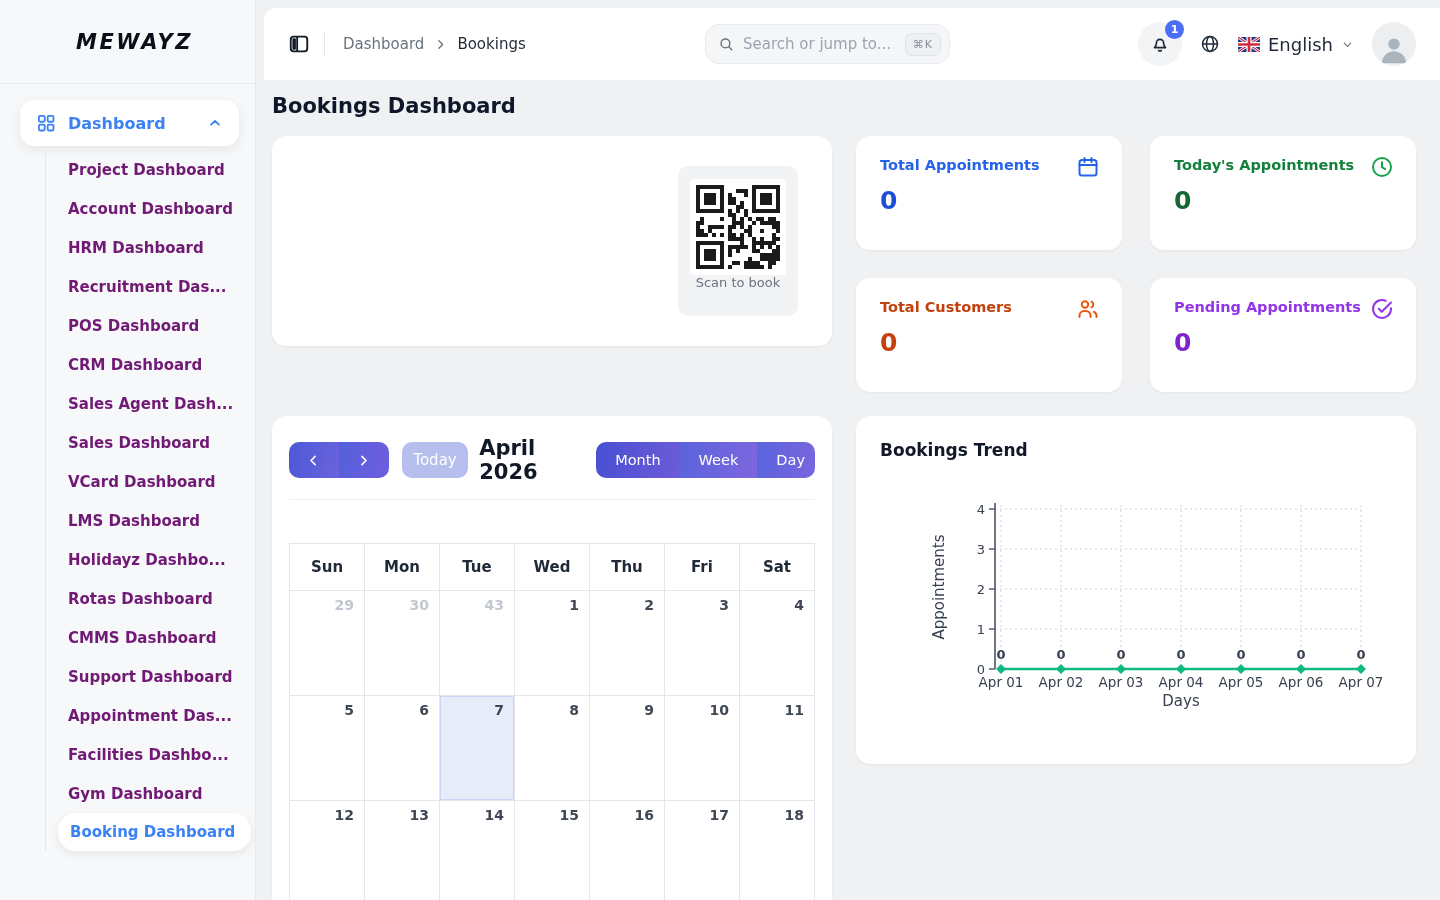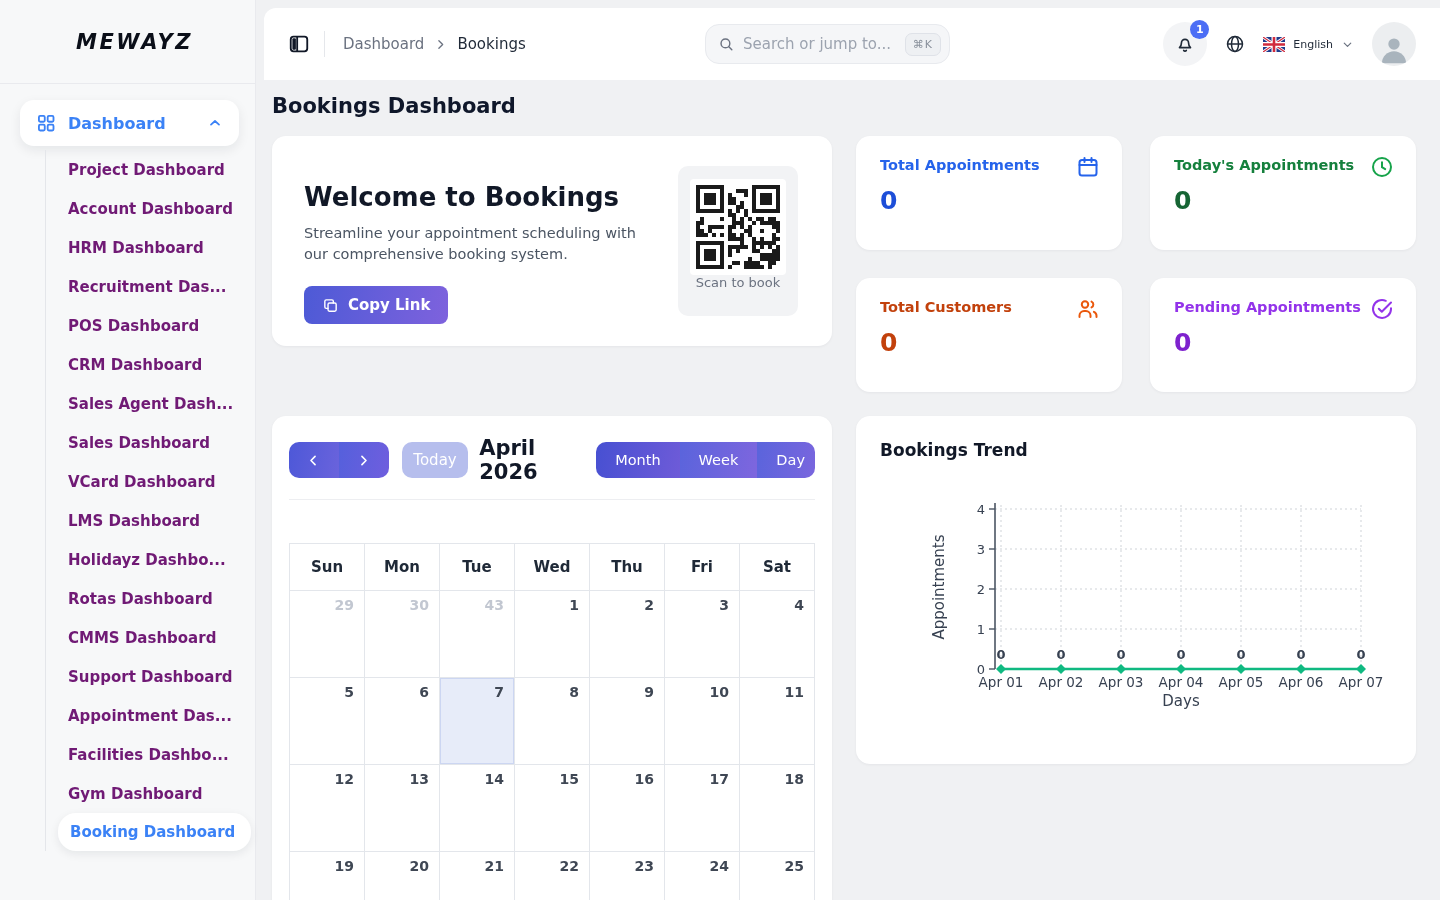--- a/index.html
+++ b/index.html
@@ -40,21 +40,21 @@
     font-family:inherit; margin-left:8px; min-width:0; }
   .searchbox input::placeholder { color:#9ca3af; }
   .kbd { font-size:11px; color:#8a919c; background:#eef0f3; border:1px solid #dfe2e8; border-radius:7px;
     padding:4px 7px; letter-spacing:1px; white-space:nowrap; }
   .tb-right { margin-left:auto; display:flex; align-items:center; gap:18px; }
   .bell-wrap { width:44px; height:44px; border-radius:50%; background:#f3f4f6; display:flex; align-items:center;
     justify-content:center; position:relative; cursor:pointer; }
   .bell-badge { position:absolute; top:-2px; right:-2px; width:19px; height:19px; border-radius:50%;
     background:#4c6ef5; color:#fff; font-size:11px; font-weight:700; display:flex; align-items:center; justify-content:center; }
   .lang { display:flex; align-items:center; gap:8px; cursor:pointer; }
-  .lang-label { font-size:11px; color:#1f2937; }
+  .lang-label { font-size:18px; color:#1f2937; }
   .avatar { width:44px; height:44px; border-radius:50%; background:#eceef0; display:flex; align-items:flex-end;
     justify-content:center; overflow:hidden; cursor:pointer; }
 
   
   .content { padding:14px 24px 0 8px; }
   .page-title { font-size:21px; font-weight:800; color:#0f172a; }
   .grid { display:grid; grid-template-columns:560px 1fr; gap:24px; margin-top:18px; align-items:start; }
   .card { background:#fff; border-radius:14px; box-shadow:0 1px 3px rgba(16,24,40,.05); }
 
   
@@ -85,21 +85,21 @@
   .nav-btn.prev { background:linear-gradient(100deg,#4d58d8 0%,#6a63dc 100%); }
   .today-btn { margin-left:13px; width:69px; height:36px; border:none; border-radius:10px; background:#b6beed;
     color:#fff; font-size:15px; font-weight:500; cursor:default; font-family:inherit; }
   .cal-title { margin-left:11px; font-size:21px; font-weight:800; color:#111827; }
   .view-group { margin-left:auto; display:flex; border-radius:10px; overflow:hidden; }
   .view-btn { height:36px; border:none; cursor:pointer; color:#fff; font-size:14.5px; padding:0 19px;
     background:linear-gradient(100deg,#5a64dc 0%,#7e66de 100%); font-family:inherit; }
   .view-btn.active { background:linear-gradient(100deg,#4750d2 0%,#6e5bd8 100%); }
   .cal-table { width:526px; margin:43px auto 0; border-collapse:collapse; table-layout:fixed; }
   .cal-table th { border:1px solid #e3e6eb; height:47px; font-size:15px; font-weight:700; color:#1f2937; background:#fff; }
-  .cal-table td { border:1px solid #e3e6eb; height:87px; vertical-align:top; text-align:right; padding:6px 10px;
+  .cal-table td { border:1px solid #e3e6eb; height:105px; vertical-align:top; text-align:right; padding:6px 10px;
     font-size:14px; font-weight:700; color:#3f4754; cursor:pointer; }
   .cal-table td.muted { color:#c2c7d1; }
   .cal-table td.today { background:#e7ecf9; box-shadow:inset 0 0 0 1px #ccd6f2; }
 
   
   .chart-card { height:348px; position:relative; padding:24px; }
   .chart-title { font-size:17px; font-weight:700; color:#111827; }
   .chart-svg { position:absolute; left:0; top:0; }
 </style>
 </head>
@@ -204,33 +204,20 @@
       </div>
     </div>
   </header>
 
   <div class="content">
     <h1 class="page-title">Bookings Dashboard</h1>
 
     <div class="grid">
 
       <section class="card welcome">
-        <div>
-          <h2 class="w-title">Welcome to Bookings</h2>
-          <p class="w-desc">Streamline your appointment scheduling with our comprehensive booking system.</p>
-          <button class="copy-btn">
-            <span>
-              <svg width="17" height="17" viewBox="0 0 24 24" fill="none" stroke="#fff" stroke-width="2" stroke-linecap="round" stroke-linejoin="round">
-                <rect x="8.5" y="8.5" width="11.5" height="11.5" rx="2"></rect>
-                  <path d="M16 8.5V6a2 2 0 0 0-2-2H6a2 2 0 0 0-2 2v8a2 2 0 0 0 2 2h2.5"></path>
-              </svg>
-            </span>
-            <span>Copy Link</span>
-          </button>
-        </div>
         <div class="qr-panel">
           <div class="qr-box">
               <svg id="qr-svg" width="84" height="84" viewBox="0 0 84 84">
                 <rect x="0" y="0" width="4" height="4" fill="#1a1a1a"></rect>
                 <rect x="4" y="0" width="4" height="4" fill="#1a1a1a"></rect>
                 <rect x="8" y="0" width="4" height="4" fill="#1a1a1a"></rect>
                 <rect x="12" y="0" width="4" height="4" fill="#1a1a1a"></rect>
                 <rect x="16" y="0" width="4" height="4" fill="#1a1a1a"></rect>
                 <rect x="20" y="0" width="4" height="4" fill="#1a1a1a"></rect>
                 <rect x="24" y="0" width="4" height="4" fill="#1a1a1a"></rect>

